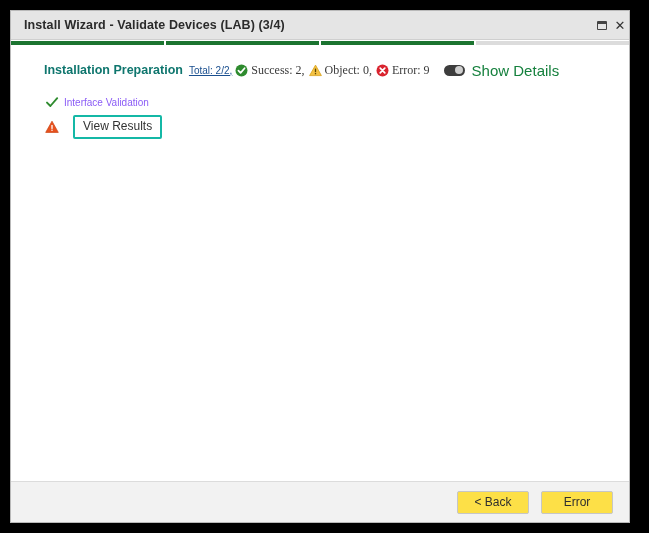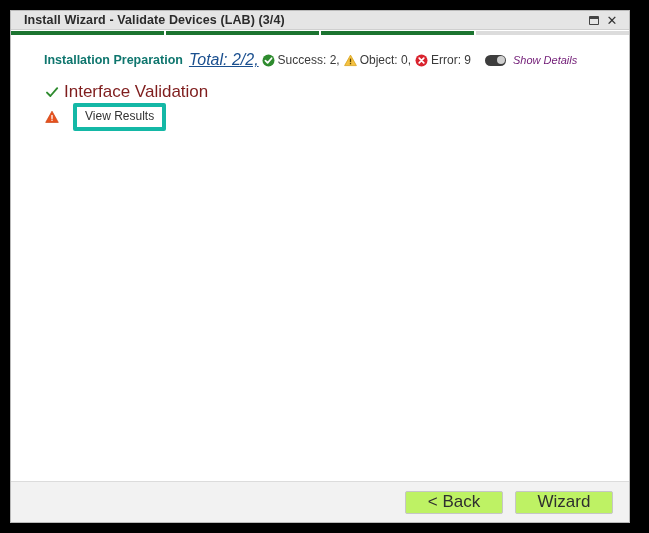--- a/index.html
+++ b/index.html
@@ -29,26 +29,26 @@
     background: #ffffff;
     border: 1px solid #b9b9b9;
     box-sizing: border-box;
     display: flex;
     flex-direction: column;
     box-shadow: 0 2px 6px rgba(0,0,0,0.35);
   }
 
   
   .titlebar {
-    height: 19px;
+    height: 29px;
     background: #e5e5e5;
     border-bottom: 1px solid #cfcfcf;
     display: flex;
     align-items: center;
-    padding: 0 8px 0 13px;
+    padding: 0 0 0 13px;
     box-sizing: border-box;
     flex: 0 0 auto;
   }
   .title-text {
     font-size: 12.5px;
     font-weight: bold;
     color: #2b2b2b;
     letter-spacing: 0.1px;
     white-space: nowrap;
   }
@@ -113,31 +113,31 @@
     height: 18px;
     white-space: nowrap;
   }
   .summary-title {
     font-size: 12.5px;
     font-weight: bold;
     color: #0f766e;
     margin-right: 6px;
   }
   .summary-link {
-    font-size: 16px;
+    font-size: 10px;
     color: #1a4f8f;
     text-decoration: underline;
     cursor: pointer;
     margin-right: 1px;
-    font-style: italic;
   }
   .summary-item {
     font-size: 12px;
     color: #3a3a3a;
     margin-right: 2px;
+    font-family: Liberation Serif, serif;
   }
 
   
   .mi {
     display: inline-block;
     width: 13px;
     height: 13px;
     position: relative;
     margin: 0 3px 0 2px;
     vertical-align: -2px;
@@ -159,23 +159,22 @@
   .toggle .knob {
     position: absolute;
     top: 1.5px;
     right: 1.5px;
     width: 8px;
     height: 8px;
     border-radius: 50%;
     background: #cfcfcf;
   }
   .toggle-label {
-    font-size: 11px;
-    color: #701a75;
-    font-style: italic;
+    font-size: 15px;
+    color: #15803d;
   }
 
   
   .checklist {
     margin-top: 12px;
     padding-left: 33px;
   }
   .check-row {
     display: flex;
     align-items: center;
@@ -186,55 +185,55 @@
   .check-row .row-icon {
     width: 15px;
     height: 15px;
     flex: 0 0 auto;
     margin-right: 5px;
     display: flex;
     align-items: center;
     justify-content: center;
   }
   .check-row .row-label {
-    font-size: 17px;
-    color: #7f1d1d;
+    font-size: 10px;
+    color: #8b5cf6;
   }
   .view-results-btn {
     margin-left: 9px;
     font-size: 12px;
     color: #333;
     background: #ffffff;
-    border: 4px solid #14b8a6;
+    border: 2px solid #14b8a6;
     border-radius: 2px;
     padding: 3px 8px 4px 8px;
     cursor: pointer;
     line-height: 1.1;
     font-family: "Liberation Sans", sans-serif;
   }
 
   
   .footer {
     flex: 0 0 auto;
     height: 41px;
     background: #f2f2f2;
     border-top: 1px solid #dcdcdc;
     display: flex;
     align-items: center;
     justify-content: flex-end;
     padding-right: 16px;
     box-sizing: border-box;
   }
   .footer-btn {
-    width: 98px;
+    width: 72px;
     height: 23px;
-    background: #bef264;
+    background: #fde047;
     border: 1px solid #c6c6c6;
     border-radius: 2px;
-    font-size: 17px;
+    font-size: 12px;
     color: #2f2f2f;
     cursor: pointer;
     margin-left: 12px;
     font-family: "Liberation Sans", sans-serif;
     padding: 0;
   }
 </style>
 </head>
 <body>
 
@@ -318,17 +317,17 @@
             </svg>
           </span>
           <button class="view-results-btn">View Results</button>
         </div>
 
       </div>
     </div>
 
     <div class="footer">
       <button class="footer-btn">&lt; Back</button>
-      <button class="footer-btn">Wizard</button>
+      <button class="footer-btn">Error</button>
     </div>
 
   </div>
 </div>
 
 </body></html>

